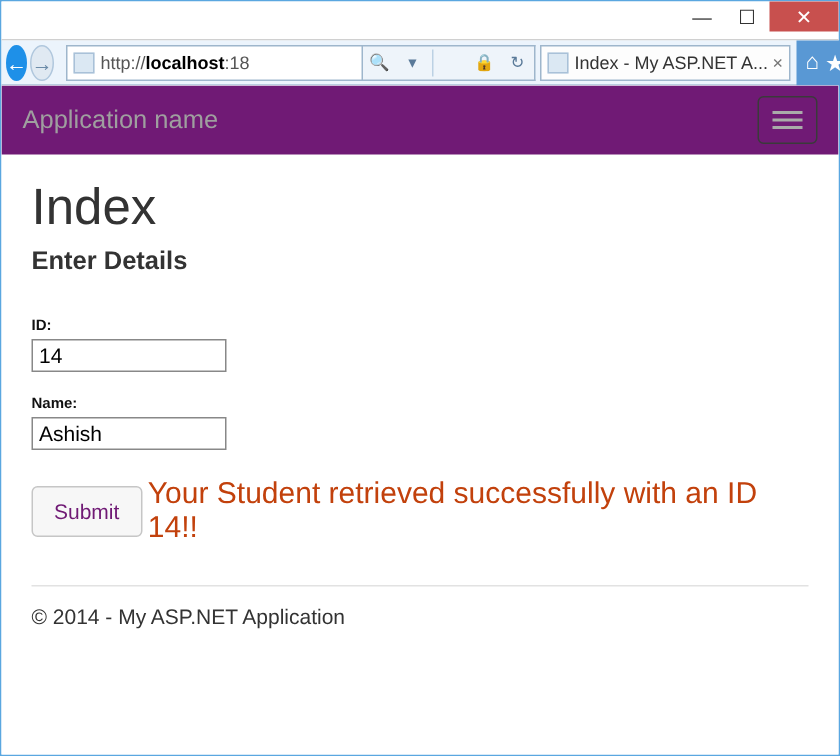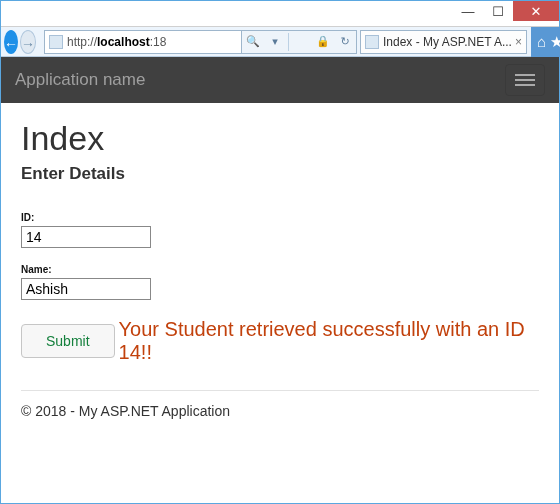--- a/index.html
+++ b/index.html
@@ -24,31 +24,31 @@
   .addr-ctrls { height:24px; border:1px solid #9eb6cc; border-left:none; display:flex; align-items:center; background:#eef4fa;}
   .addr-ctrls span { width:22px; text-align:center; color:#5a7a99; font-size:11px;}
   .tab { flex:0 0 160px; height:24px; border:1px solid #9eb6cc; background:#fdfdfd; display:flex; align-items:center; padding:0 4px; margin-left:3px; font-size:12px; color:#333;}
   .tab-icon { width:14px; height:14px; background:#dbe8f3; border:1px solid #a9c1d8; margin-right:4px; flex-shrink:0;}
   .tab-text { flex:1; white-space:nowrap; overflow:hidden; text-overflow:ellipsis;}
   .tab-x { color:#777; margin-left:3px; }
   .ie-right { margin-left:auto; display:flex; gap:4px; color:#fff; background:#5998d4; height:30px; align-items:center; padding:0 6px; margin:-0px -3px -0px 4px;}
   .ie-right span { font-size:15px; }
   
   .page { flex:1; overflow:auto; background:#fff; }
-  .app-navbar { background:#404040; color:#9f9f9f; height:46px; display:flex; align-items:center; padding:0 14px; justify-content:space-between;}
+  .app-navbar { background:#701a75; color:#9f9f9f; height:46px; display:flex; align-items:center; padding:0 14px; justify-content:space-between;}
   .brand { font-size:17px; color:#9f9f9f;}
   .hamburger { width:40px; height:32px; border:1px solid #3a3a3a; border-radius:4px; display:flex; flex-direction:column; justify-content:center; align-items:center; gap:3px;}
   .hamburger div { width:20px; height:2px; background:#aaa; }
   .content { padding:12px 20px 18px 20px; color:#222; }
   h1 { font-size:34px; margin:4px 0 6px 0; font-weight:500; color:#333;}
   h3 { font-size:17px; margin:0 0 28px 0; font-weight:700; color:#333;}
   .form-label { font-size:10px; font-weight:bold; margin-top:16px; display:block; color:#111;}
   .text-input { width:130px; height:22px; border:1px solid #888; font-size:14px; padding:1px 4px; margin-top:3px; font-family:inherit;}
   .submit-row { margin-top:18px; display:flex; align-items:center;}
-  .submit-btn { padding:8px 24px; font-size:14px; border:1px solid #c6c6c6; border-radius:4px; background:#f7f7f7; color:#15803d; cursor:pointer;}
+  .submit-btn { padding:8px 14px; font-size:14px; border:1px solid #c6c6c6; border-radius:4px; background:#f7f7f7; color:#701a75; cursor:pointer;}
   .msg { font-size:20px; color:#c2410c; margin-left:4px; }
   hr { border:none; border-top:1px solid #e2e2e2; margin:26px 0 12px 0;}
   .footer-text { font-size:14px; color:#333;}
   .sep { border-left:1px solid #bcd1e4; height:18px; margin:0 2px;}
 </style>
 </head>
 <body>
 
 <div class="window">
 
@@ -108,17 +108,17 @@
 
       <label class="form-label">Name:</label>
       <input class="text-input" type="text" value="Ashish" style="">
 
       <div class="submit-row">
         <button class="submit-btn">Submit</button>
         <span class="msg">Your Student retrieved successfully with an ID 14!!</span>
       </div>
 
       <hr>
-      <div class="footer-text">© 2018 - My ASP.NET Application</div>
+      <div class="footer-text">© 2014 - My ASP.NET Application</div>
     </div>
   </div>
 
 </div>
 
 </body></html>

